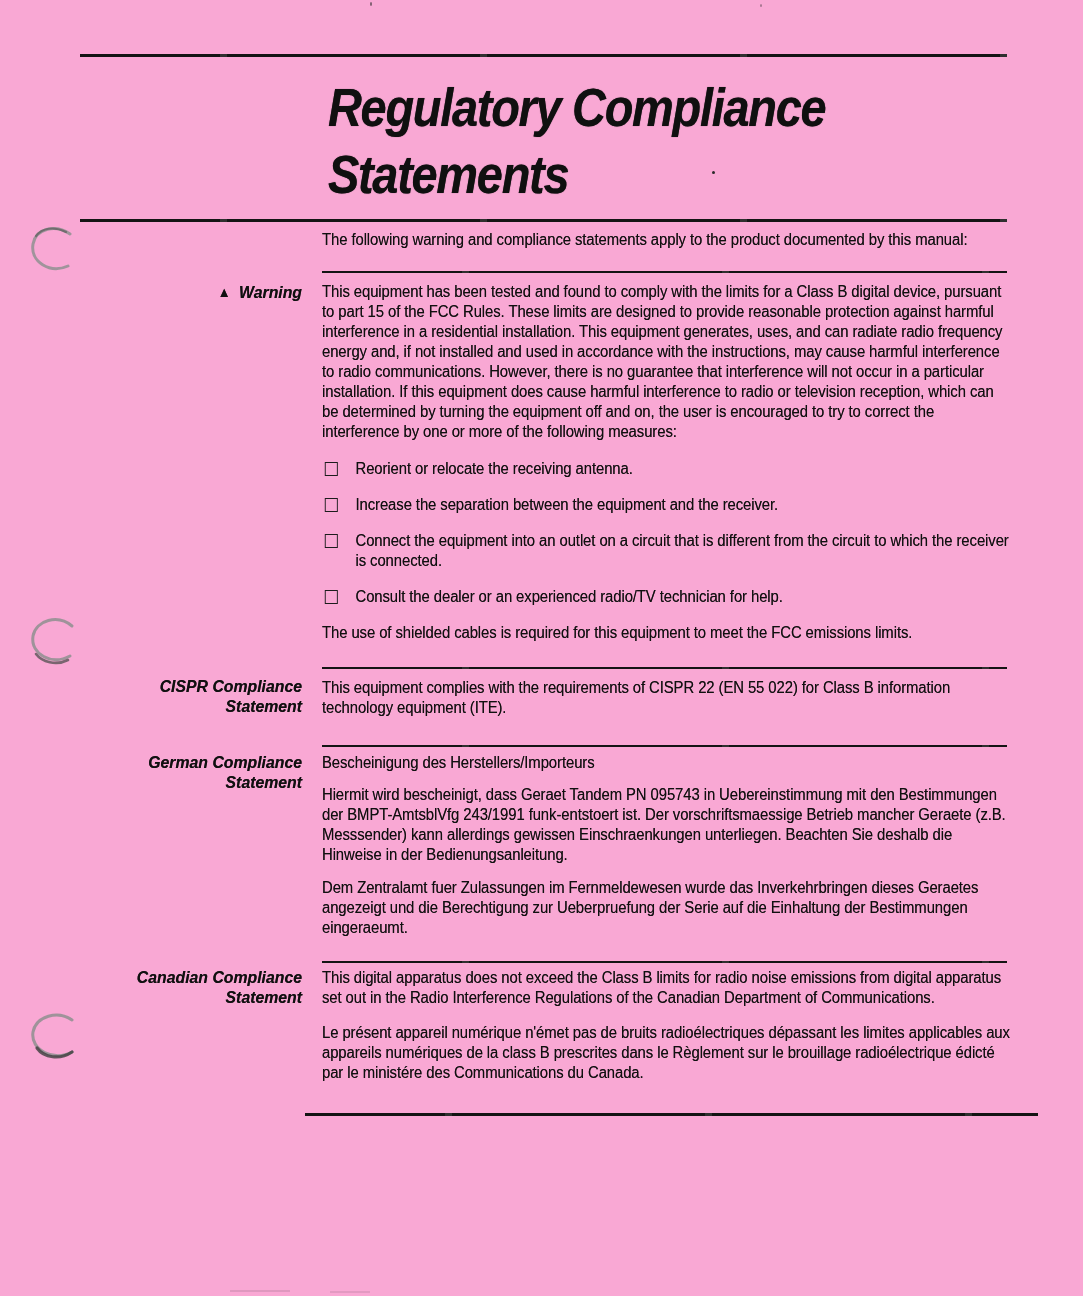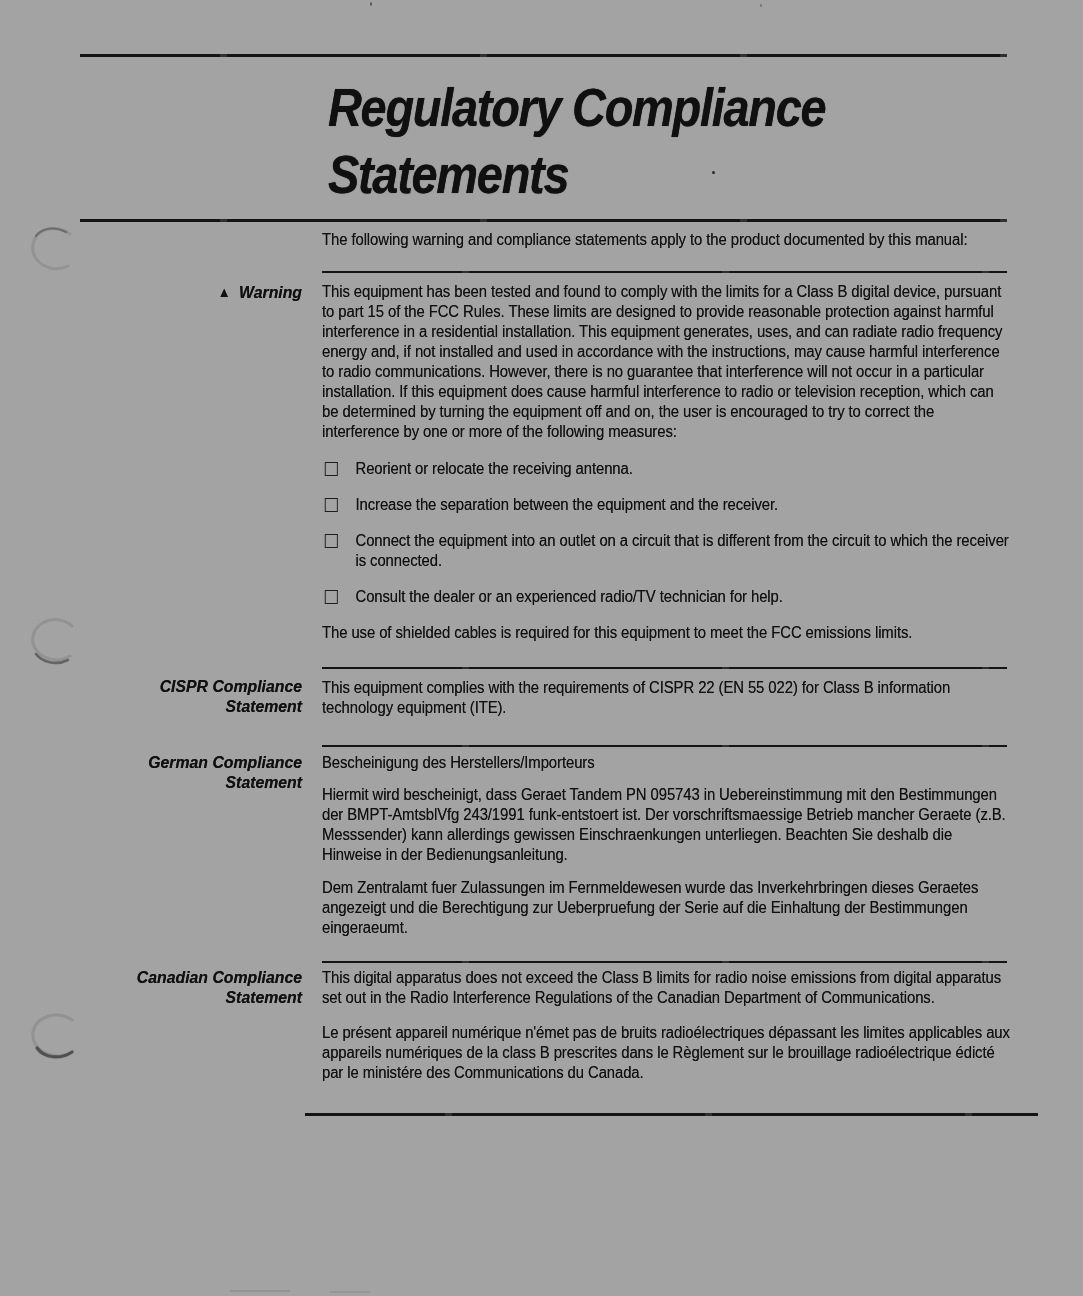--- a/index.html
+++ b/index.html
@@ -1,19 +1,19 @@
 <!DOCTYPE html>
 <html><head>
 <meta charset="utf-8">
 <style>
   html,body{margin:0;padding:0;background:#e8e8e8;}
   .page{
     position:relative;
     width:1083px;height:1296px;
-    background:#a3a3a3;
+    background:#f9a8d4;
     overflow:hidden;
     font-family:"Liberation Sans","DejaVu Sans",sans-serif;
     color:#101010;
   }
   
   .rule{
     position:absolute;
     background:repeating-linear-gradient(90deg,#141414 0 140px,#2f2f2f 140px 147px,#141414 147px 260px);
   }
   .rule-full{left:80px;width:927px;height:3px;}

